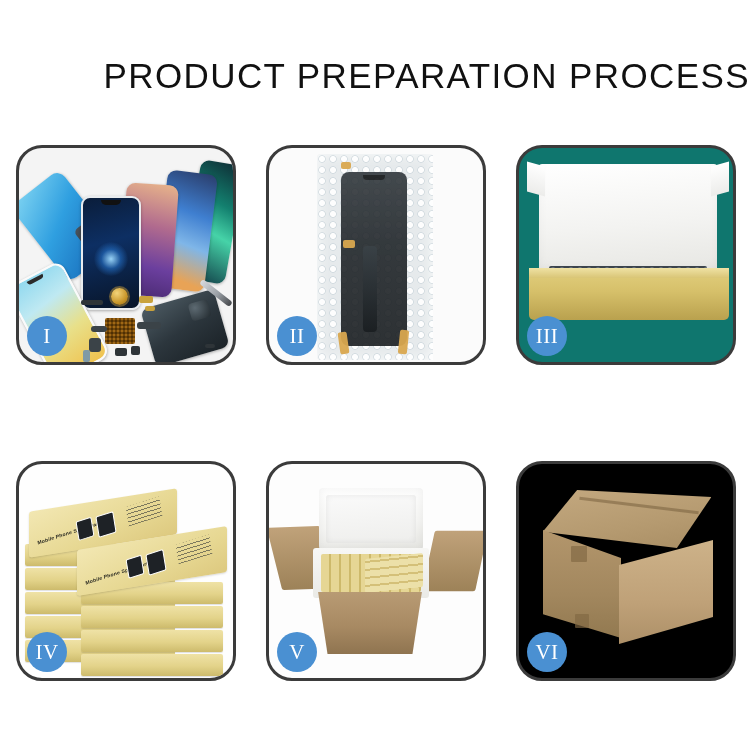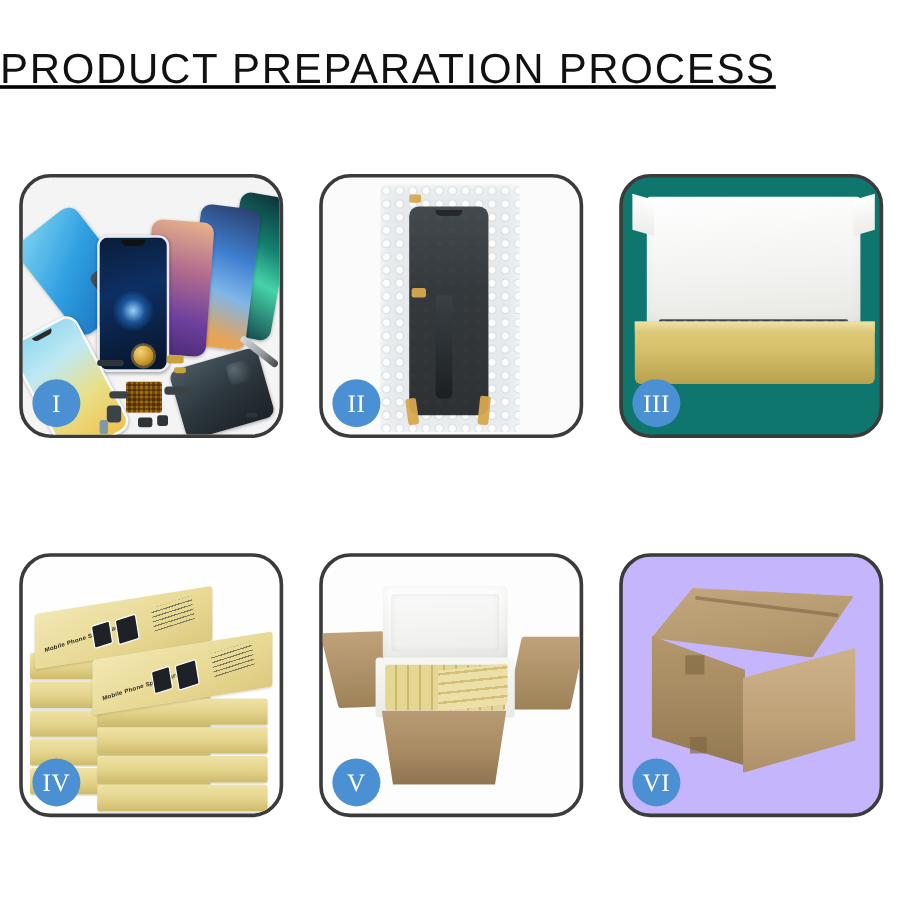--- a/index.html
+++ b/index.html
@@ -15,23 +15,22 @@
   }
   .page {
     position: relative;
     width: 750px;
     height: 750px;
     box-sizing: border-box;
   }
 
   
   .header {
-    text-align: left;
-    padding-top: 40px;
-    text-decoration: underline;
+    text-align: right;
+    padding-top: 58px;
   }
   .main-title {
     font-size: 35px;
     letter-spacing: 1.4px;
     color: #111111;
     font-weight: 400;
     line-height: 1.05;
     margin: 0;
     font-family: "Liberation Sans", sans-serif;
   }
@@ -382,21 +381,21 @@
     position:absolute;
     left: 96px; top: 92px;
     width: 58px; height: 34px;
     background:
       repeating-linear-gradient(0deg, #ece0a8 0 6px, #d4c078 6px 8px);
     transform: skewY(-6deg);
     border-radius: 2px;
   }
 
   
-  .p6 { background:#c4b5fd;text-decoration:underline; }
+  .p6 { background:#000000;text-decoration:underline; }
   .c6-top {
     position:absolute;
     left: 24px; top: 26px;
     width: 168px; height: 58px;
     background: linear-gradient(170deg,#c3a87f 0%, #b59a70 60%, #a98e64 100%);
     transform: skewX(-1deg);
     clip-path: polygon(20% 0, 100% 12%, 80% 100%, 0 72%);
   }
   .c6-left {
     position:absolute;

